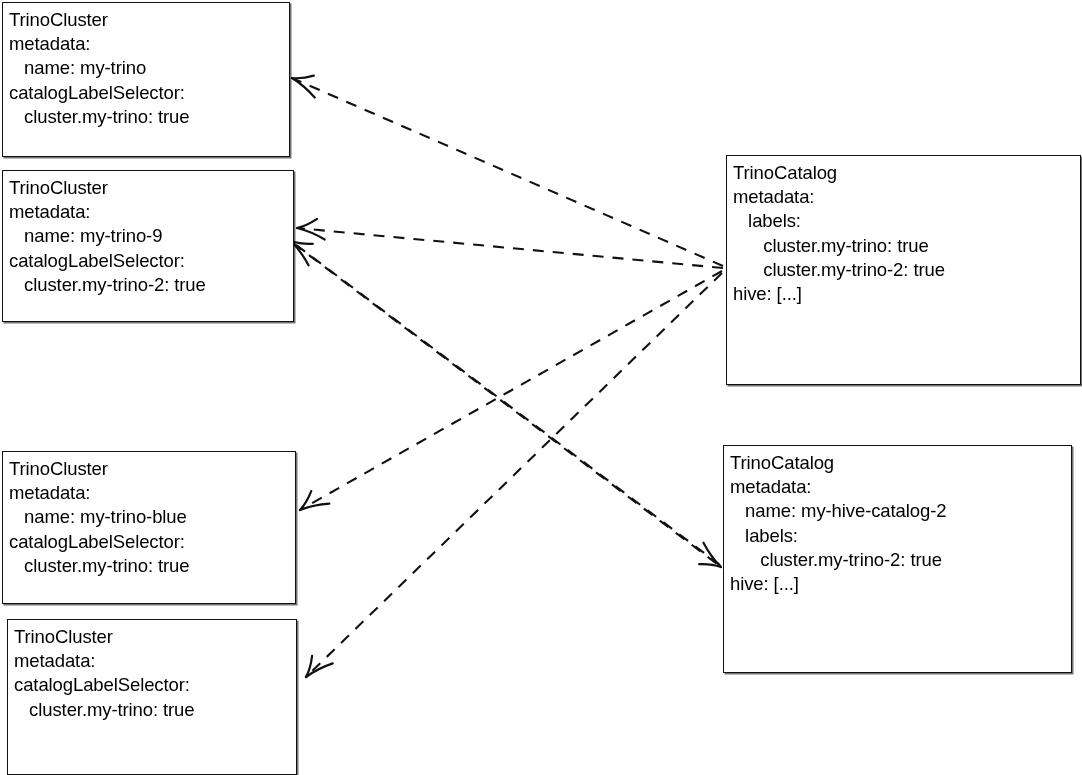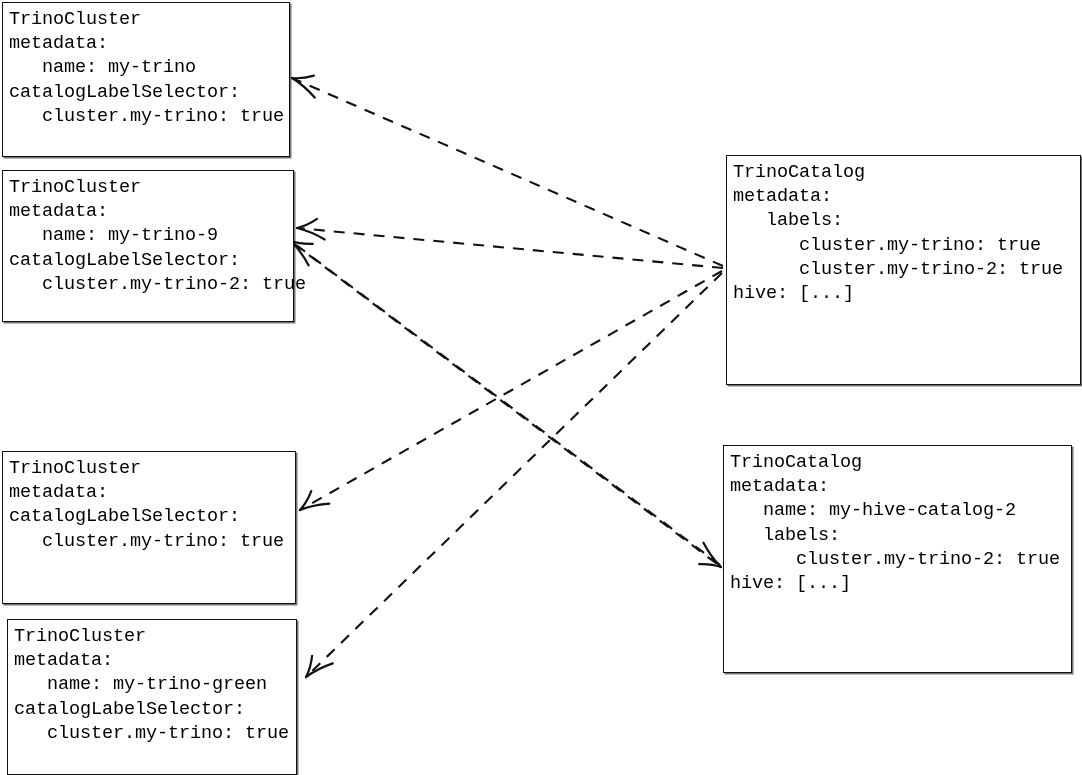--- a/index.html
+++ b/index.html
@@ -9,21 +9,20 @@
   }
   body {
     font-family: "Liberation Sans", sans-serif;
   }
   #canvas {
     position: relative;
     width: 1082px;
     height: 775px;
     background: #ffffff;
     overflow: hidden;
-    font-family: Liberation Mono, monospace;
   }
   .node {
     position: absolute;
     box-sizing: border-box;
     background: #ffffff;
     border: 1.6px solid #111111;
     box-shadow: 1.5px 1.5px 0 rgba(0,0,0,0.55);
     padding: 5px 0 0 6px;
   }
   .node .line {
@@ -93,27 +92,27 @@
       <div class="node" style="left: 2px; top: 170px; width: 292px; height: 152px; border-color: rgb(17, 17, 17);">
         <div class="line">TrinoCluster</div>
         <div class="line">metadata:</div>
         <div class="line">   name: my-trino-9</div>
         <div class="line">catalogLabelSelector:</div>
         <div class="line">   cluster.my-trino-2: true</div>
       </div>
       <div class="node" style="left: 2px; top: 451px; width: 294px; height: 153px; border-color: rgb(17, 17, 17);">
         <div class="line">TrinoCluster</div>
         <div class="line">metadata:</div>
+        <div class="line">   name: my-trino-blue</div>
         <div class="line">catalogLabelSelector:</div>
         <div class="line">   cluster.my-trino: true</div>
       </div>
       <div class="node" style="left: 7px; top: 619px; width: 290px; height: 156px; border-color: rgb(17, 17, 17);">
         <div class="line">TrinoCluster</div>
         <div class="line">metadata:</div>
-        <div class="line">   name: my-trino-green</div>
         <div class="line">catalogLabelSelector:</div>
         <div class="line">   cluster.my-trino: true</div>
       </div>
       <div class="node" style="left: 726px; top: 155px; width: 355px; height: 230px; border-color: rgb(17, 17, 17);">
         <div class="line">TrinoCatalog</div>
         <div class="line">metadata:</div>
         <div class="line">   labels:</div>
         <div class="line">      cluster.my-trino: true</div>
         <div class="line">      cluster.my-trino-2: true</div>
         <div class="line">hive: [...]</div>

